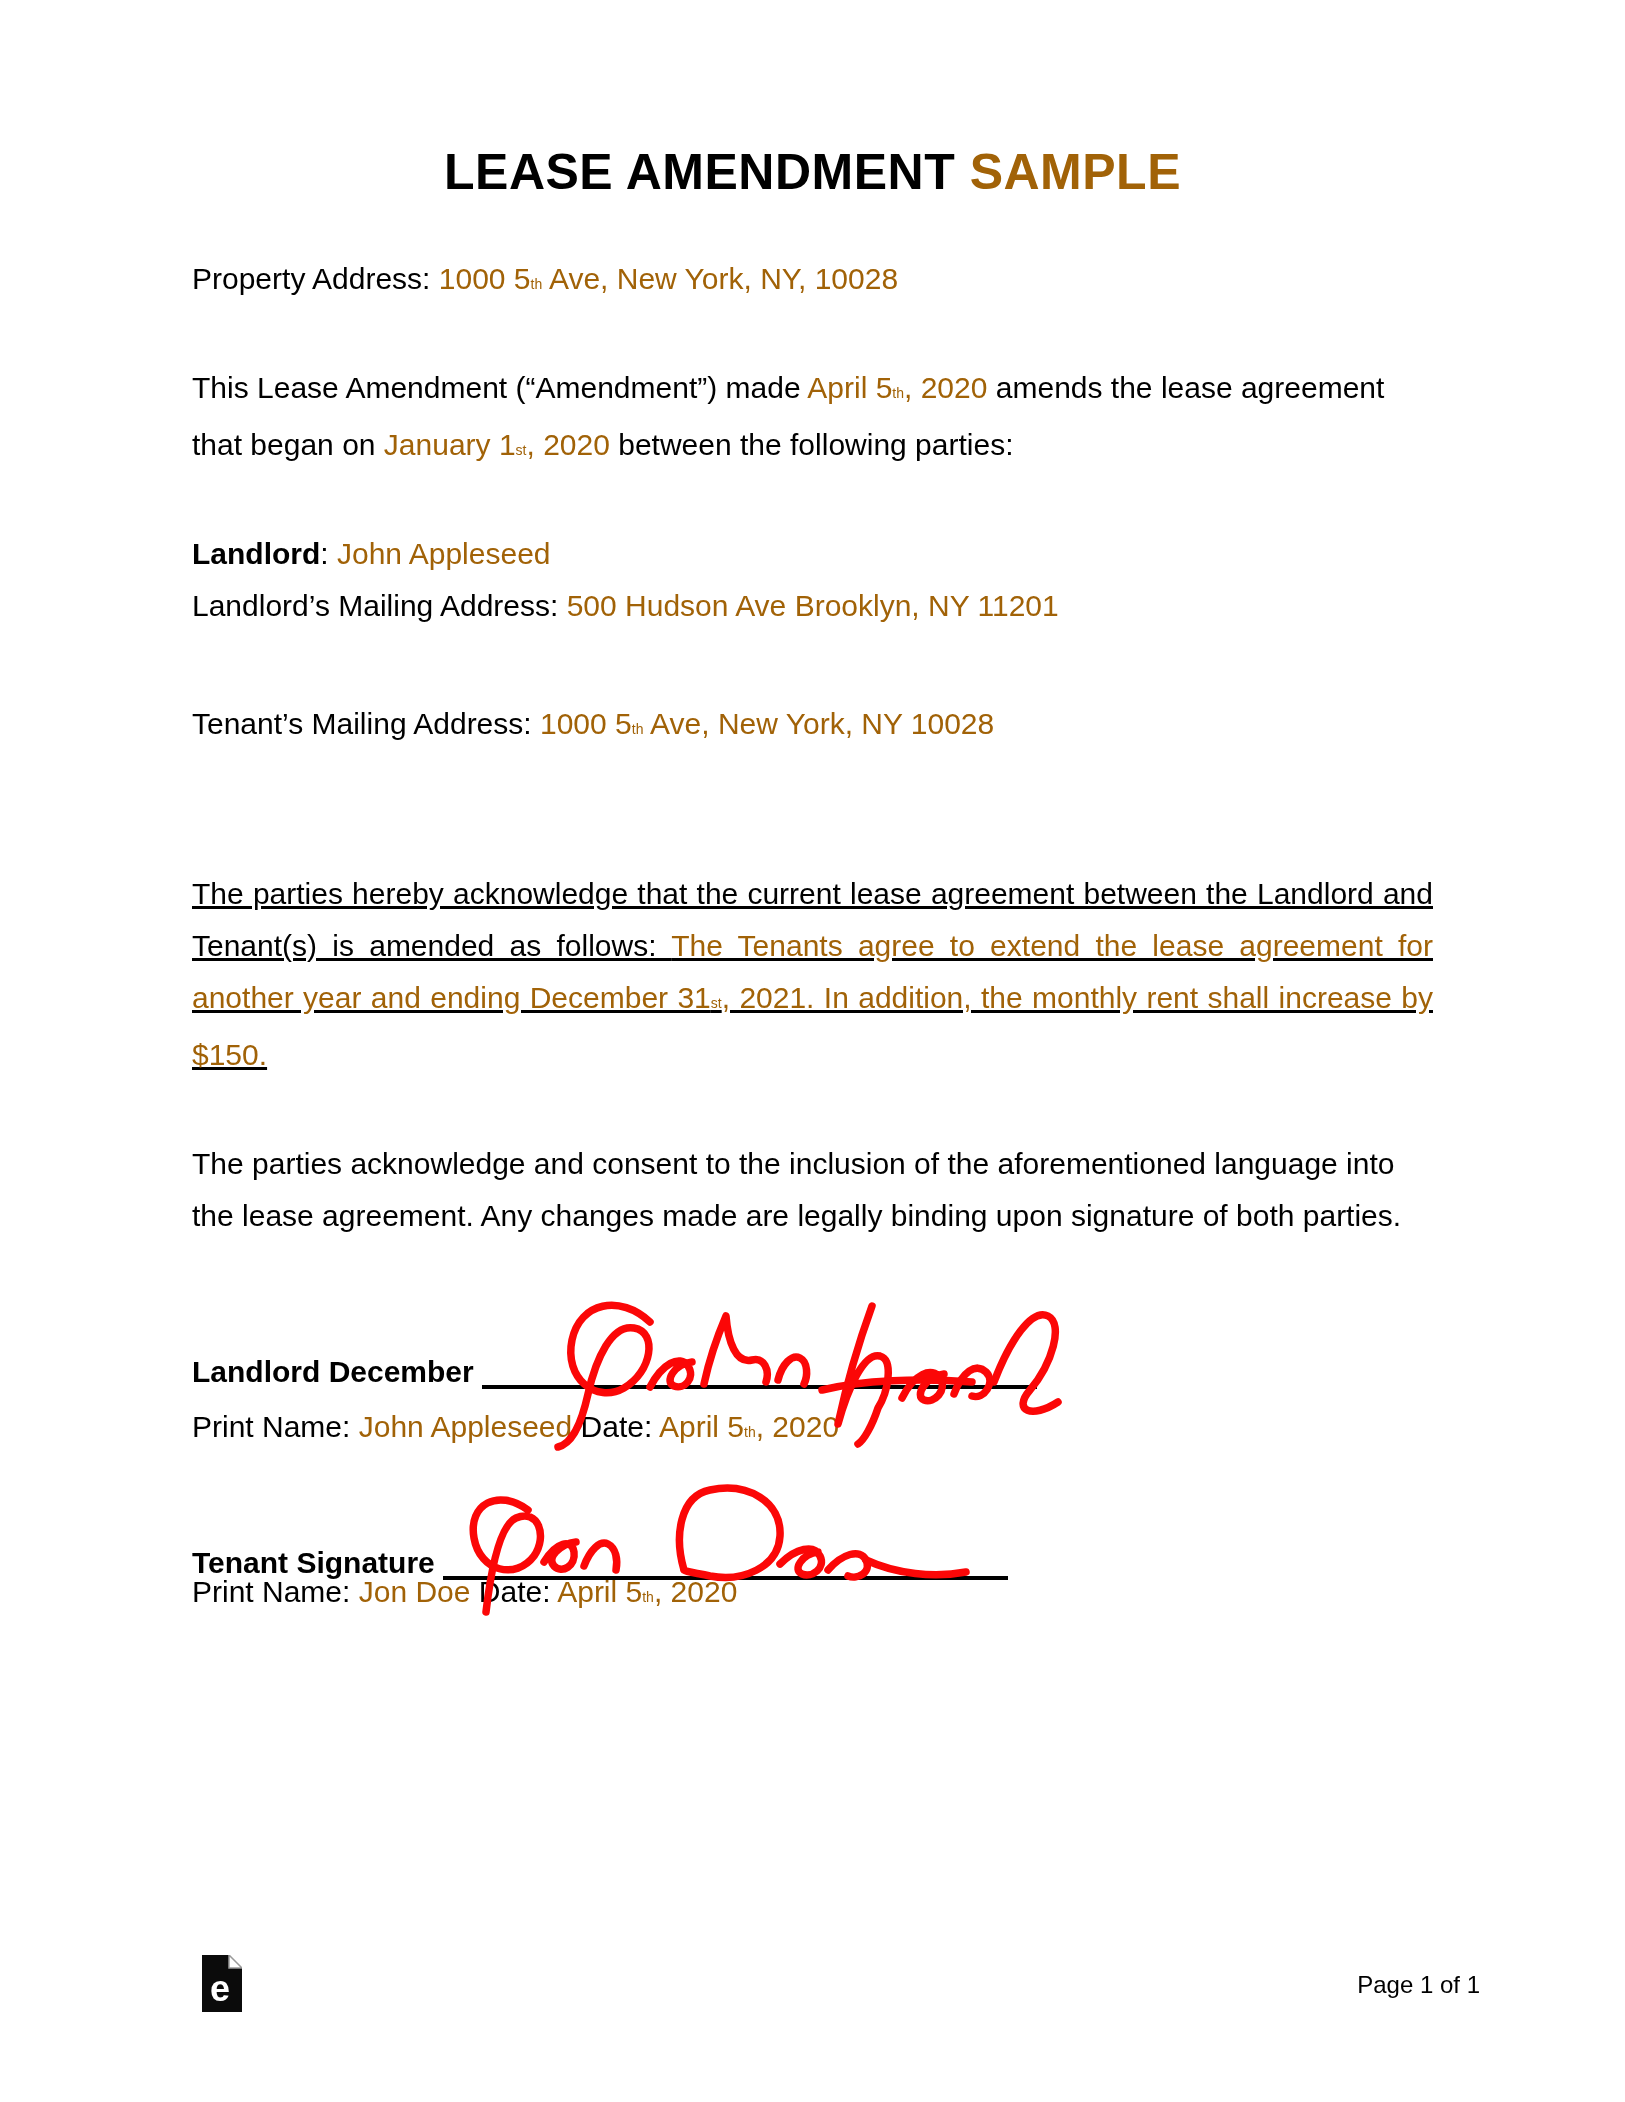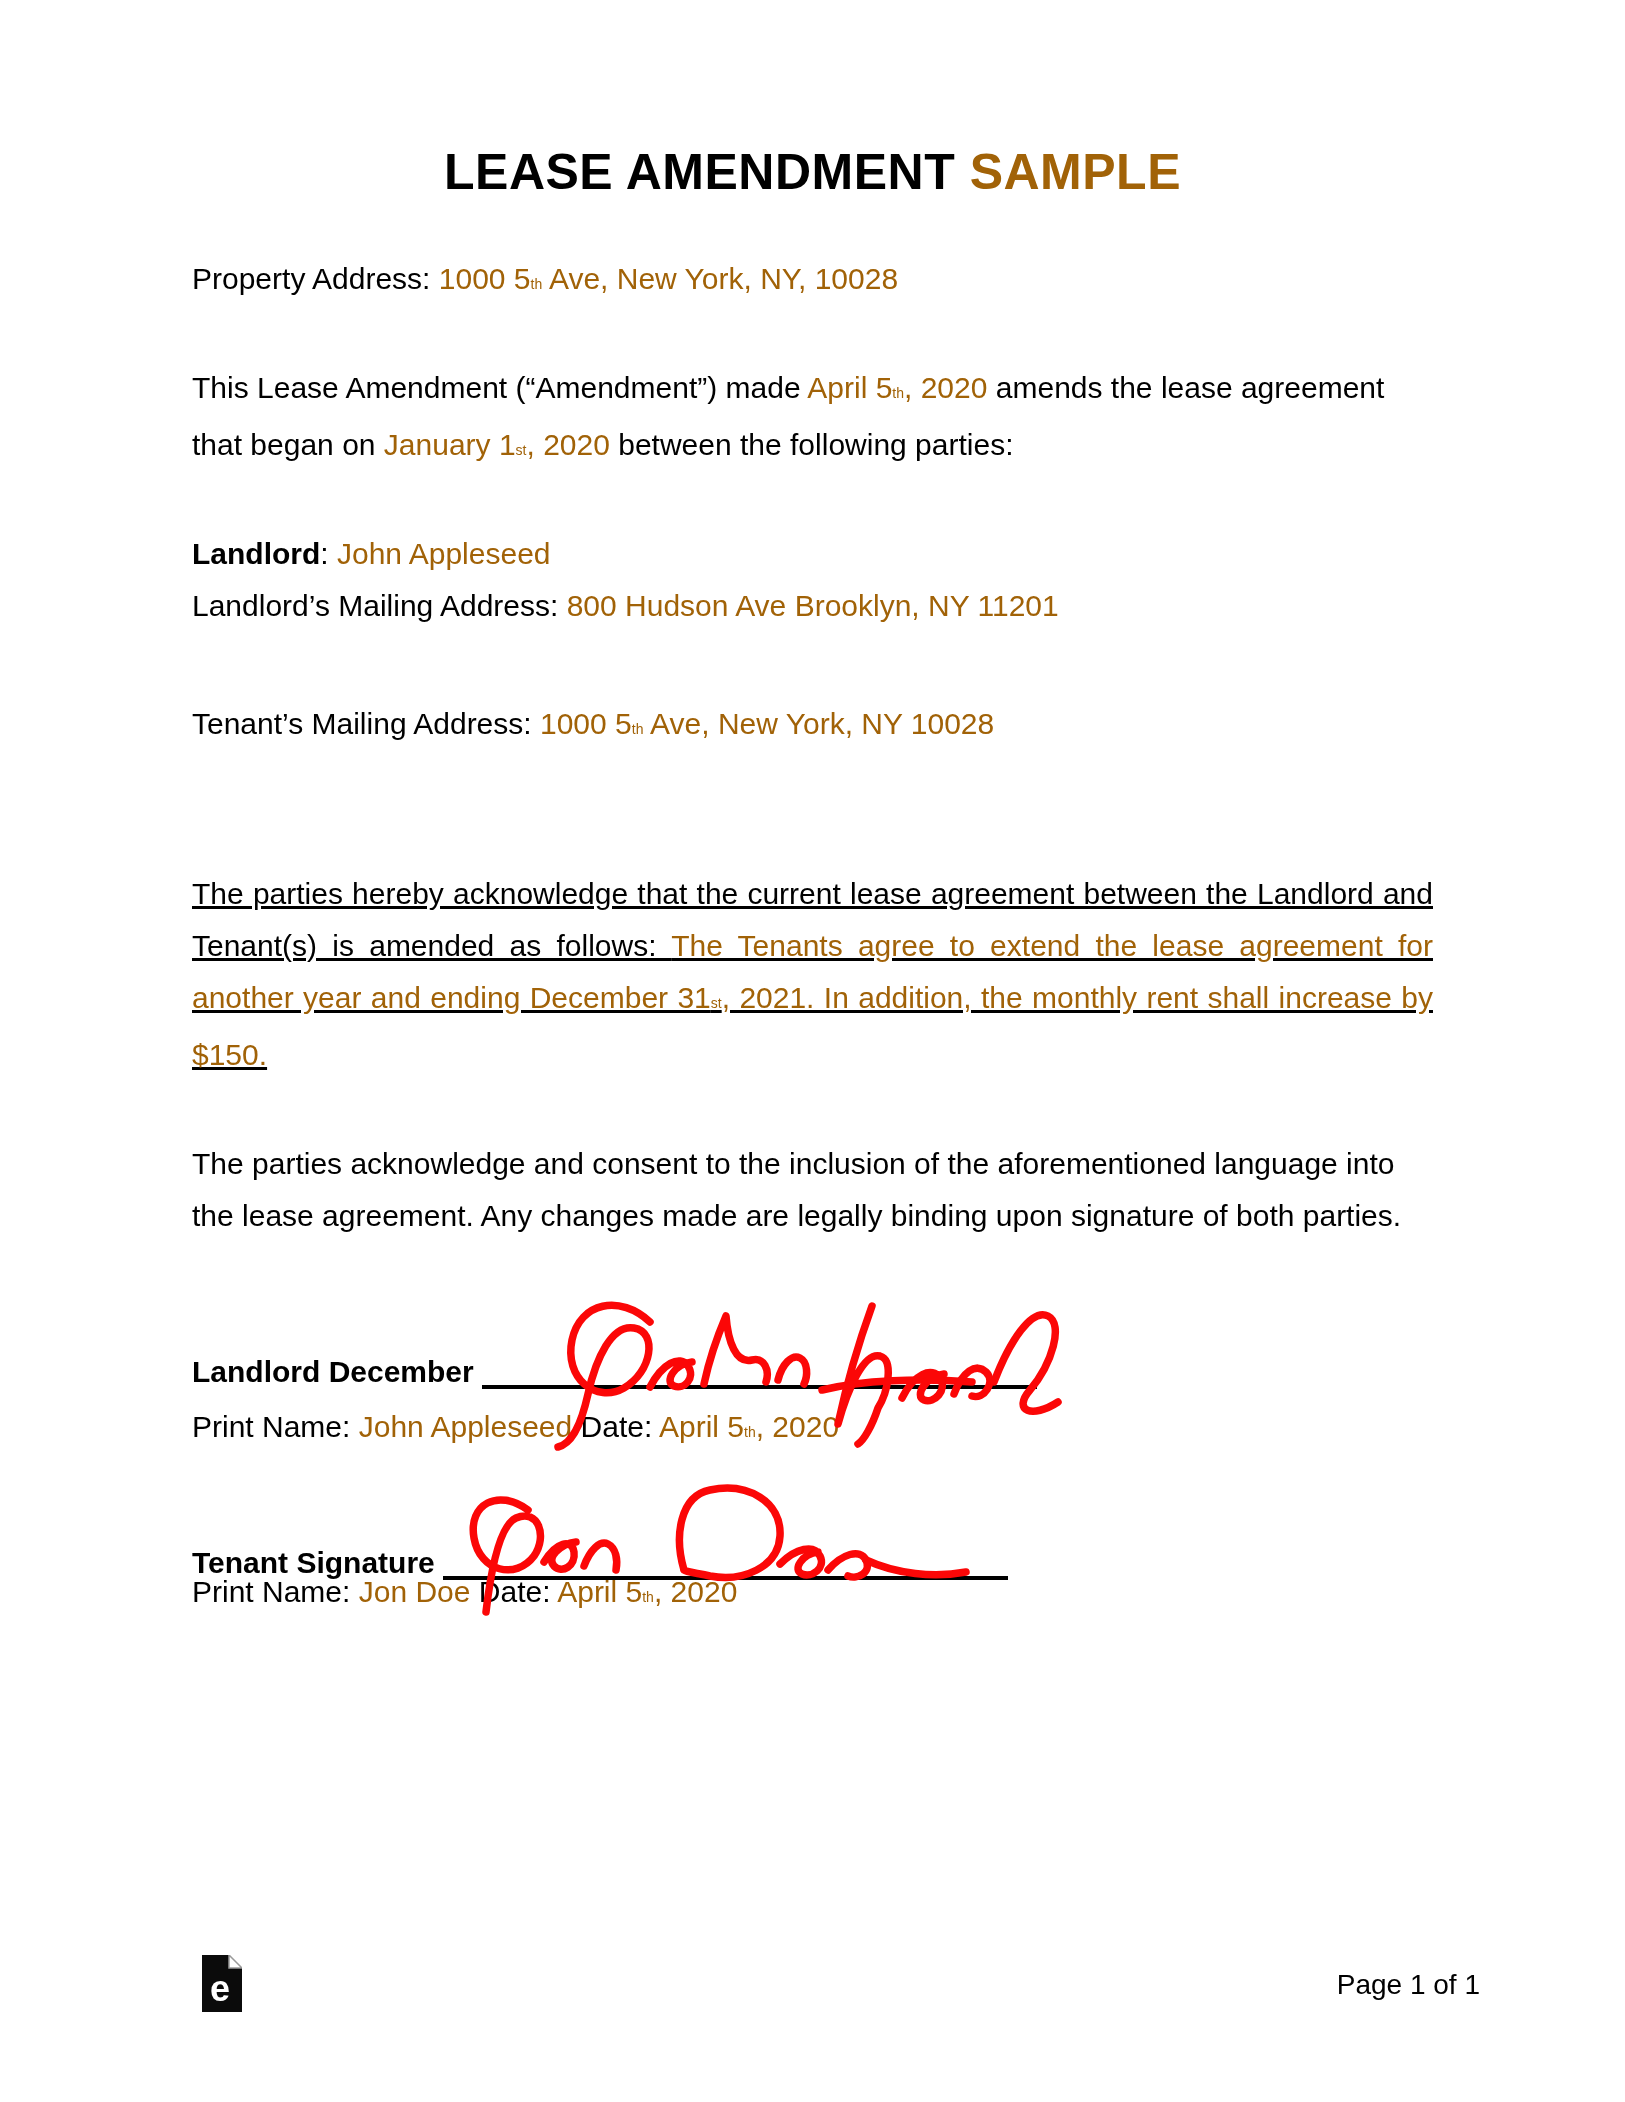--- a/index.html
+++ b/index.html
@@ -43,38 +43,38 @@
     fill: none;
     stroke: #FB0707;
     stroke-width: 7.5;
     stroke-linecap: round;
     stroke-linejoin: round;
   }
   #logo { position: absolute; left: 202px; top: 1955px; }
   #pagenum {
     position: absolute;
     top: 1969px; right: 145px;
-    font-size: 28px;
+    font-size: 24px;
     line-height: 32px;
   }
 </style>
 </head>
 <body>
 
 <div>
 
   <h1 class="title"><span>LEASE AMENDMENT </span><span class="red">SAMPLE</span></h1>
 
   <div class="block" style="top:253px"><span>Property Address: </span><span class="red"><span>1000 5</span><span class="ord">th</span><span> Ave, New York, NY, 10028</span></span></div>
 
   <div class="block" style="top:362px"><span>This Lease Amendment (“Amendment”) made </span><span class="red"><span>April 5</span><span class="ord">th</span><span>, 2020</span></span><span> amends the lease agreement that began on </span><span class="red"><span>January 1</span><span class="ord">st</span><span>, 2020</span></span><span> between the following parties:</span></div>
 
   <div class="block" style="top:528px">
     <div><span class="b">Landlord</span><span>: </span><span class="red">John Appleseed</span></div>
-    <div><span>Landlord’s Mailing Address: </span><span class="red">800 Hudson Ave Brooklyn, NY 11201</span></div>
+    <div><span>Landlord’s Mailing Address: </span><span class="red">500 Hudson Ave Brooklyn, NY 11201</span></div>
   </div>
 
   <div class="block" style="top:698px">
     <div><span>Tenant’s Mailing Address: </span><span class="red"><span>1000 5</span><span class="ord">th</span><span> Ave, New York, NY 10028</span></span></div>
   </div>
 
   <div class="block justify" style="top:868px"><span>The parties hereby acknowledge that the current lease agreement between the Landlord and Tenant(s) is amended as follows: </span><span class="red"><span>The Tenants agree to extend the lease agreement for another year and ending December 31</span><span class="ord">st</span><span>, 2021. In addition, the monthly rent shall increase by $150.</span></span></div>
 
   <div class="block" style="top:1138px">The parties acknowledge and consent to the inclusion of the aforementioned language into the lease agreement. Any changes made are legally binding upon signature of both parties.</div>
 

